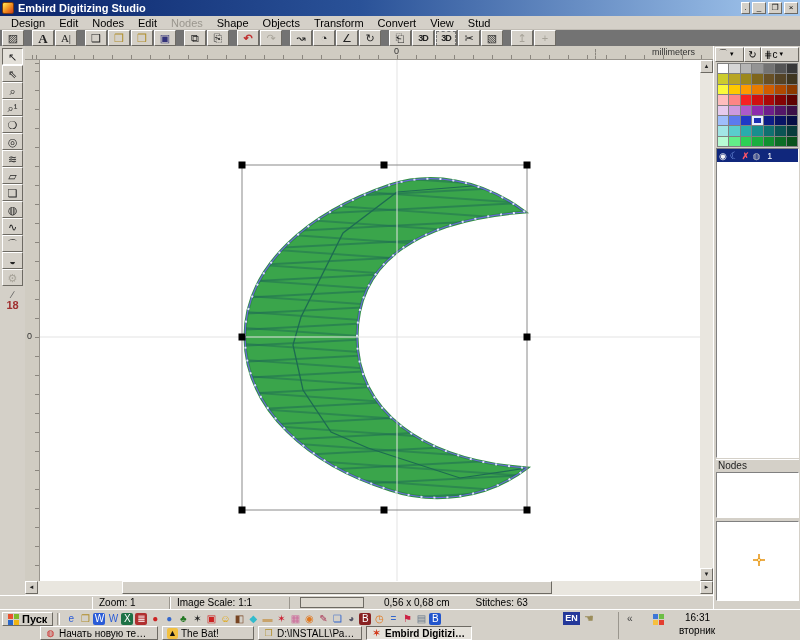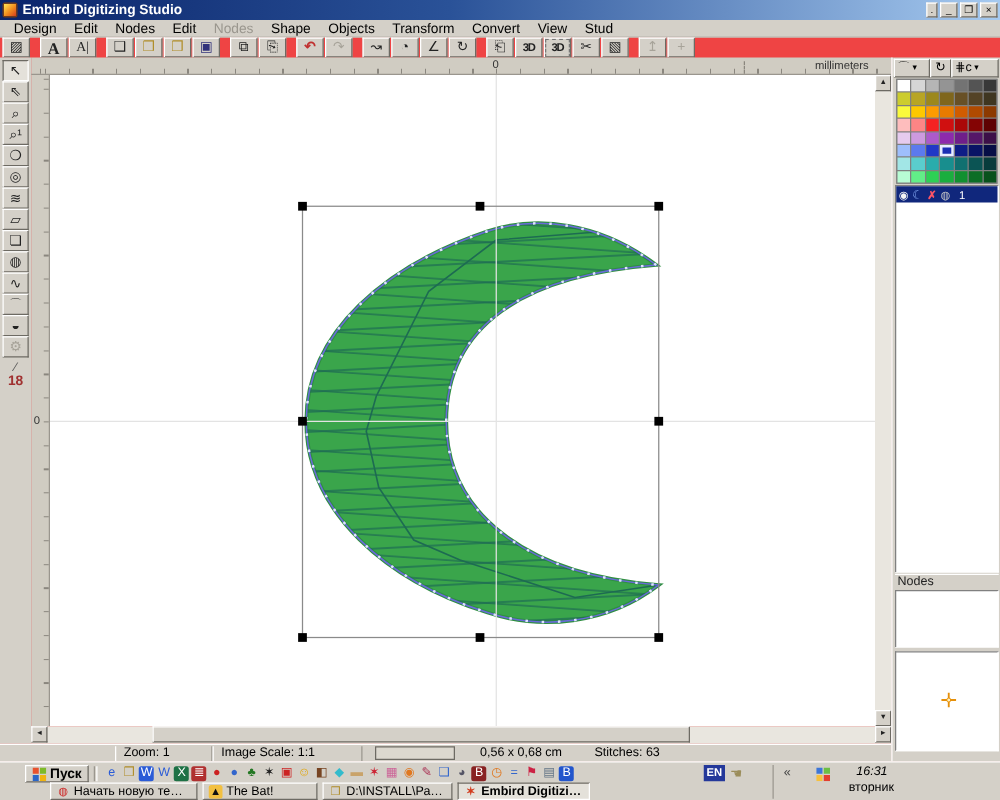--- a/index.html
+++ b/index.html
@@ -1,18 +1,18 @@
 <!DOCTYPE html>
 <html><head>
 <meta charset="utf-8">
 <style>
   * { box-sizing: border-box; margin: 0; padding: 0; }
   html,body { width:800px; height:640px; }
   body { font-family:"Liberation Sans", sans-serif; background:#d4d0c8; overflow:hidden; }
-  #root { position:relative; width:800px; height:640px; background:#ef4444; font-size:11px; color:#000; }
+  #root { position:relative; width:800px; height:640px; background:#737373; font-size:11px; color:#000; }
 
   .raised { border:1px solid; border-color:#ffffff #6d6a63 #6d6a63 #ffffff; background:#d4d0c8; }
   .sunken { border:1px solid; border-color:#808080 #ffffff #ffffff #808080; }
 
   
   .titlebar { position:absolute; left:0; top:0; width:800px; height:16px;
     background:linear-gradient(90deg,#0a246a 0%,#2a5298 45%,#a6caf0 100%);
     display:flex; align-items:center; padding:0 2px; color:#fff; }
   .app-icon { width:12px; height:12px; border-radius:2px; margin-right:4px;
     background:linear-gradient(135deg,#ffd84d 10%,#f08a1d 55%,#d23c1e 100%); border:1px solid #7a3c10; }
@@ -96,38 +96,38 @@
   .objrow .sph { color:#c8c8c8; font-size:9px; }
   .objrow .idx { margin-left:4px; font-size:9px; }
   .partslabel { position:absolute; left:2px; top:413px; width:83px; height:13px; font-size:10px; color:#222;
     border-top:1px solid #ffffff; padding-left:2px; background:#d4d0c8; }
   .partsbox { position:absolute; left:2px; top:426px; width:83px; height:46px; background:#fff; }
   .previewbox { position:absolute; left:2px; top:475px; width:83px; height:80px; background:#fff; }
   .previewbox svg { position:absolute; left:36px; top:32px; }
 
   
   .taskbar { position:absolute; left:0; top:609px; width:800px; height:31px; background:#d4d0c8; border-top:1px solid #ffffff; }
-  .tb-row1 { position:absolute; left:20px; top:2px; height:14px; display:flex; align-items:center; gap:2px; }
+  .tb-row1 { position:absolute; left:2px; top:2px; height:14px; display:flex; align-items:center; gap:2px; }
   .startbtn { height:14px; display:flex; align-items:center; gap:3px; padding:0 5px; font-weight:bold; font-size:11px; }
   .tb-sep { width:3px; height:12px; border-left:1px solid #9a968e; border-right:1px solid #ffffff; margin:0 2px; }
   .ql { width:14px; height:13px; display:flex; align-items:center; justify-content:center; }
   .qlg { font-size:10px; line-height:12px; width:12px; height:12px; text-align:center; border-radius:2px; }
   .tb-row2 { position:absolute; left:40px; top:16px; height:14px; display:flex; align-items:center; gap:4px; }
   .task { height:14px; display:flex; align-items:center; gap:3px; padding:0 4px; font-size:10px; overflow:hidden; white-space:nowrap; }
   .task .ticon { font-size:9px; line-height:11px; width:11px; height:11px; text-align:center; border-radius:2px; flex:none; }
   .task .tlabel { overflow:hidden; text-overflow:ellipsis; }
   .task.active { border-color:#6d6a63 #ffffff #ffffff #6d6a63; background:#e4e1da; font-weight:bold; }
   .t1 { width:118px; } .t2 { width:92px; } .t3 { width:104px; } .t4 { width:106px; }
   .lang { position:absolute; left:563px; top:2px; width:17px; height:13px; background:#24389a; color:#fff;
     font-size:9px; font-weight:bold; text-align:center; line-height:13px; }
   .handico { position:absolute; left:584px; top:2px; font-size:11px; color:#9b8d5b; }
   .tray { position:absolute; right:2px; top:2px; width:180px; height:27px; border-left:1px solid #9a968e; padding-left:5px; }
   .tray .chev { position:absolute; left:8px; top:1px; font-size:10px; color:#444; }
   .tray .trayico { position:absolute; left:34px; top:2px; }
-  .tray .time { position:absolute; left:66px; top:0; font-size:10px;font-style:italic; }
+  .tray .time { position:absolute; left:66px; top:0; font-size:10px; }
   .tray .day { position:absolute; left:60px; top:13px; font-size:10px; }
   .handle { fill:#000; }
   .selrect { fill:none; stroke:#8a8a8a; stroke-width:1; }
   .cross { stroke:#e3e3e3; stroke-width:1; }
 </style>
 </head>
 <body>
 
 <div id="root">
 

